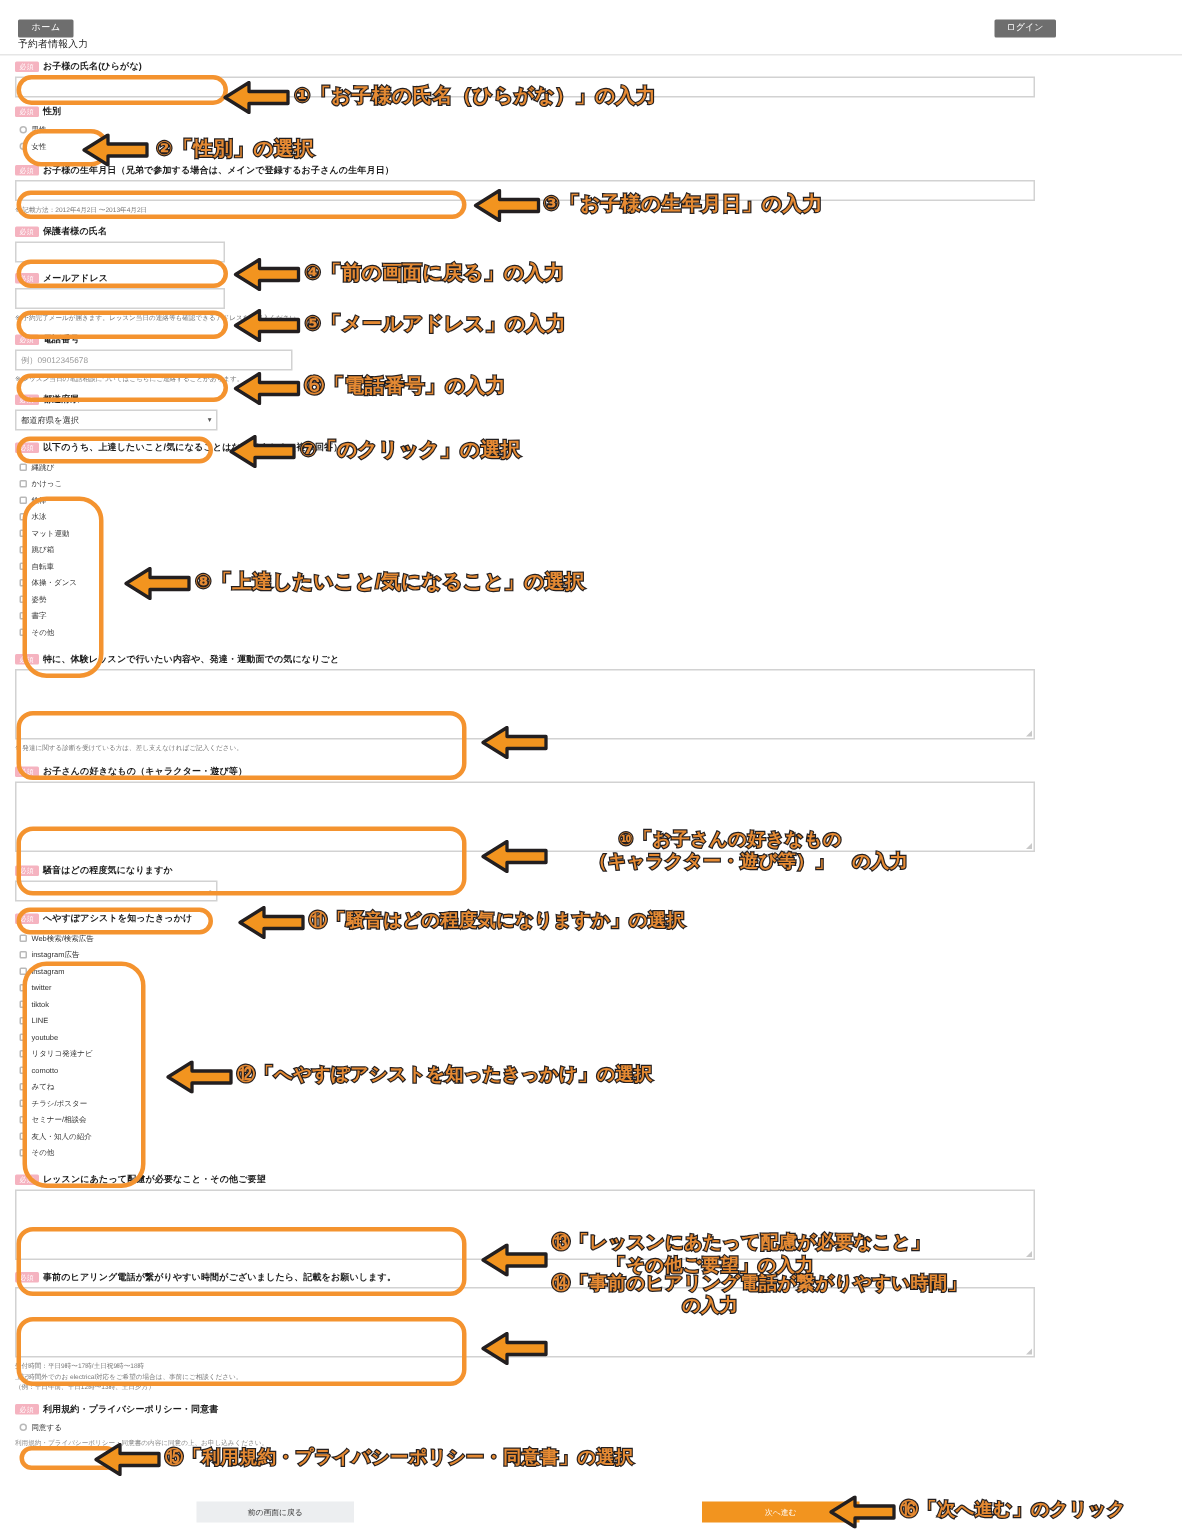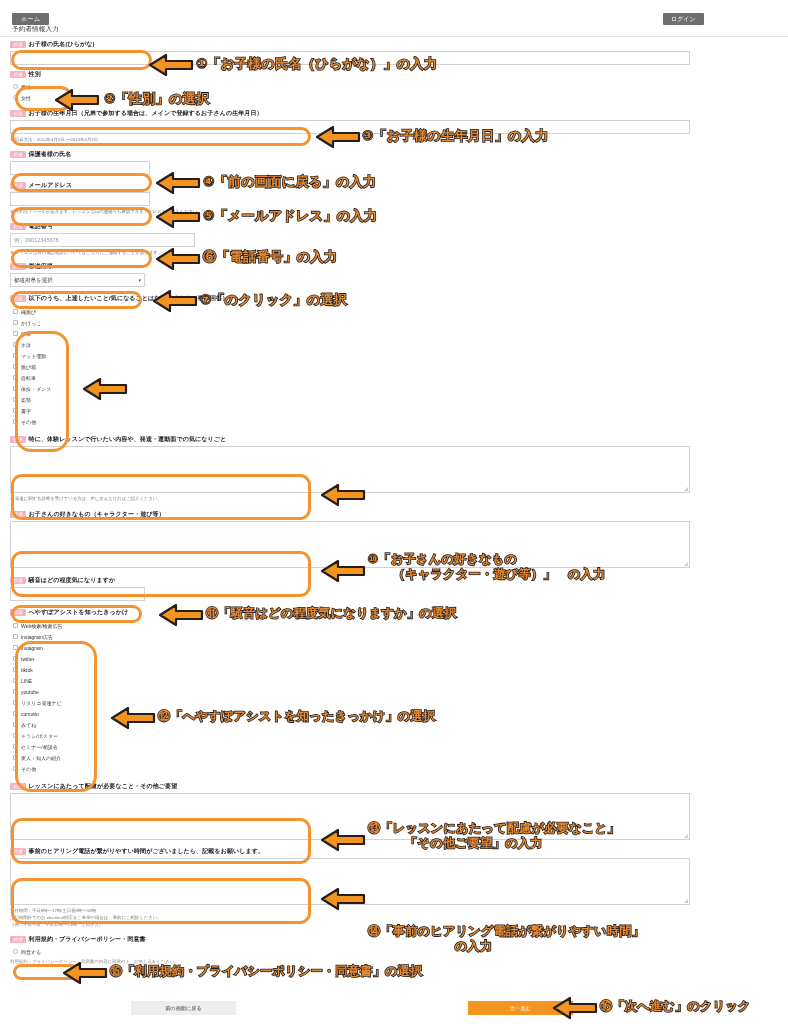--- a/index.html
+++ b/index.html
@@ -502,24 +502,25 @@
       </svg>
   </div>
 
   <div class="cap" style="left:196px; top:56px;  font-size:13px;"><span>①</span><span>「お子様の氏名（ひらがな）」の入力</span></div>
   <div class="cap" style="left:104px; top:91px;  font-size:13px;"><span>②</span><span>「性別」の選択</span></div>
   <div class="cap" style="left:362px; top:128px; font-size:13px;"><span>③</span><span>「お子様の生年月日」の入力</span></div>
   <div class="cap" style="left:203px; top:174px; font-size:13px;"><span>④</span><span>「前の画面に戻る」の入力</span></div>
   <div class="cap" style="left:203px; top:208px; font-size:13px;"><span>⑤</span><span>「メールアドレス」の入力</span></div>
   <div class="cap" style="left:203px; top:250px; font-size:13px;font-family:Liberation Mono, monospace;"><span>⑥</span><span>「電話番号」の入力</span></div>
   <div class="cap" style="left:200px; top:292px; font-size:13px;"><span>⑦</span><span>「のクリック」の選択</span></div>
-  <div class="cap" style="left:368px; top:552px; font-size:12px;"><span>⑩</span><span>「お子さんの好きなもの
+  <div class="cap" style="left:130px; top:380px; font-size:13px;"><span>⑧</span><span>「上達したいこと/気になること」の選択</span></div>
+  <div class="cap" style="left:368px; top:552px; font-size:12px;text-align:center;"><span>⑩</span><span>「お子さんの好きなもの
 　　（キャラクター・遊び等）」　の入力</span></div>
   <div class="cap" style="left:206px; top:606px; font-size:12px;font-family:Liberation Serif, serif;"><span>⑪</span><span>「騒音はどの程度気になりますか」の選択</span></div>
   <div class="cap" style="left:158px; top:709px; font-size:12px;"><span>⑫</span><span>「へやすぽアシストを知ったきっかけ」の選択</span></div>
   <div class="cap" style="left:368px; top:821px; font-size:12px;"><span>⑬</span><span>「レッスンにあたって配慮が必要なこと」
 　　　「その他ご要望」の入力</span></div>
-  <div class="cap" style="left:368px; top:924px; font-size:12px;"><span>⑭</span><span>「事前のヒアリング電話が繋がりやすい時間」
+  <div class="cap" style="left:368px; top:848px; font-size:12px;"><span>⑭</span><span>「事前のヒアリング電話が繋がりやすい時間」
 　　　　　　　の入力</span></div>
   <div class="cap" style="left:110px; top:964px; font-size:12px;"><span>⑮</span><span>「利用規約・プライバシーポリシー・同意書」の選択</span></div>
   <div class="cap" style="left:600px; top:999px; font-size:12px;"><span>⑯</span><span>「次へ進む」のクリック</span></div>
 
 </div>
 
 </body></html>

